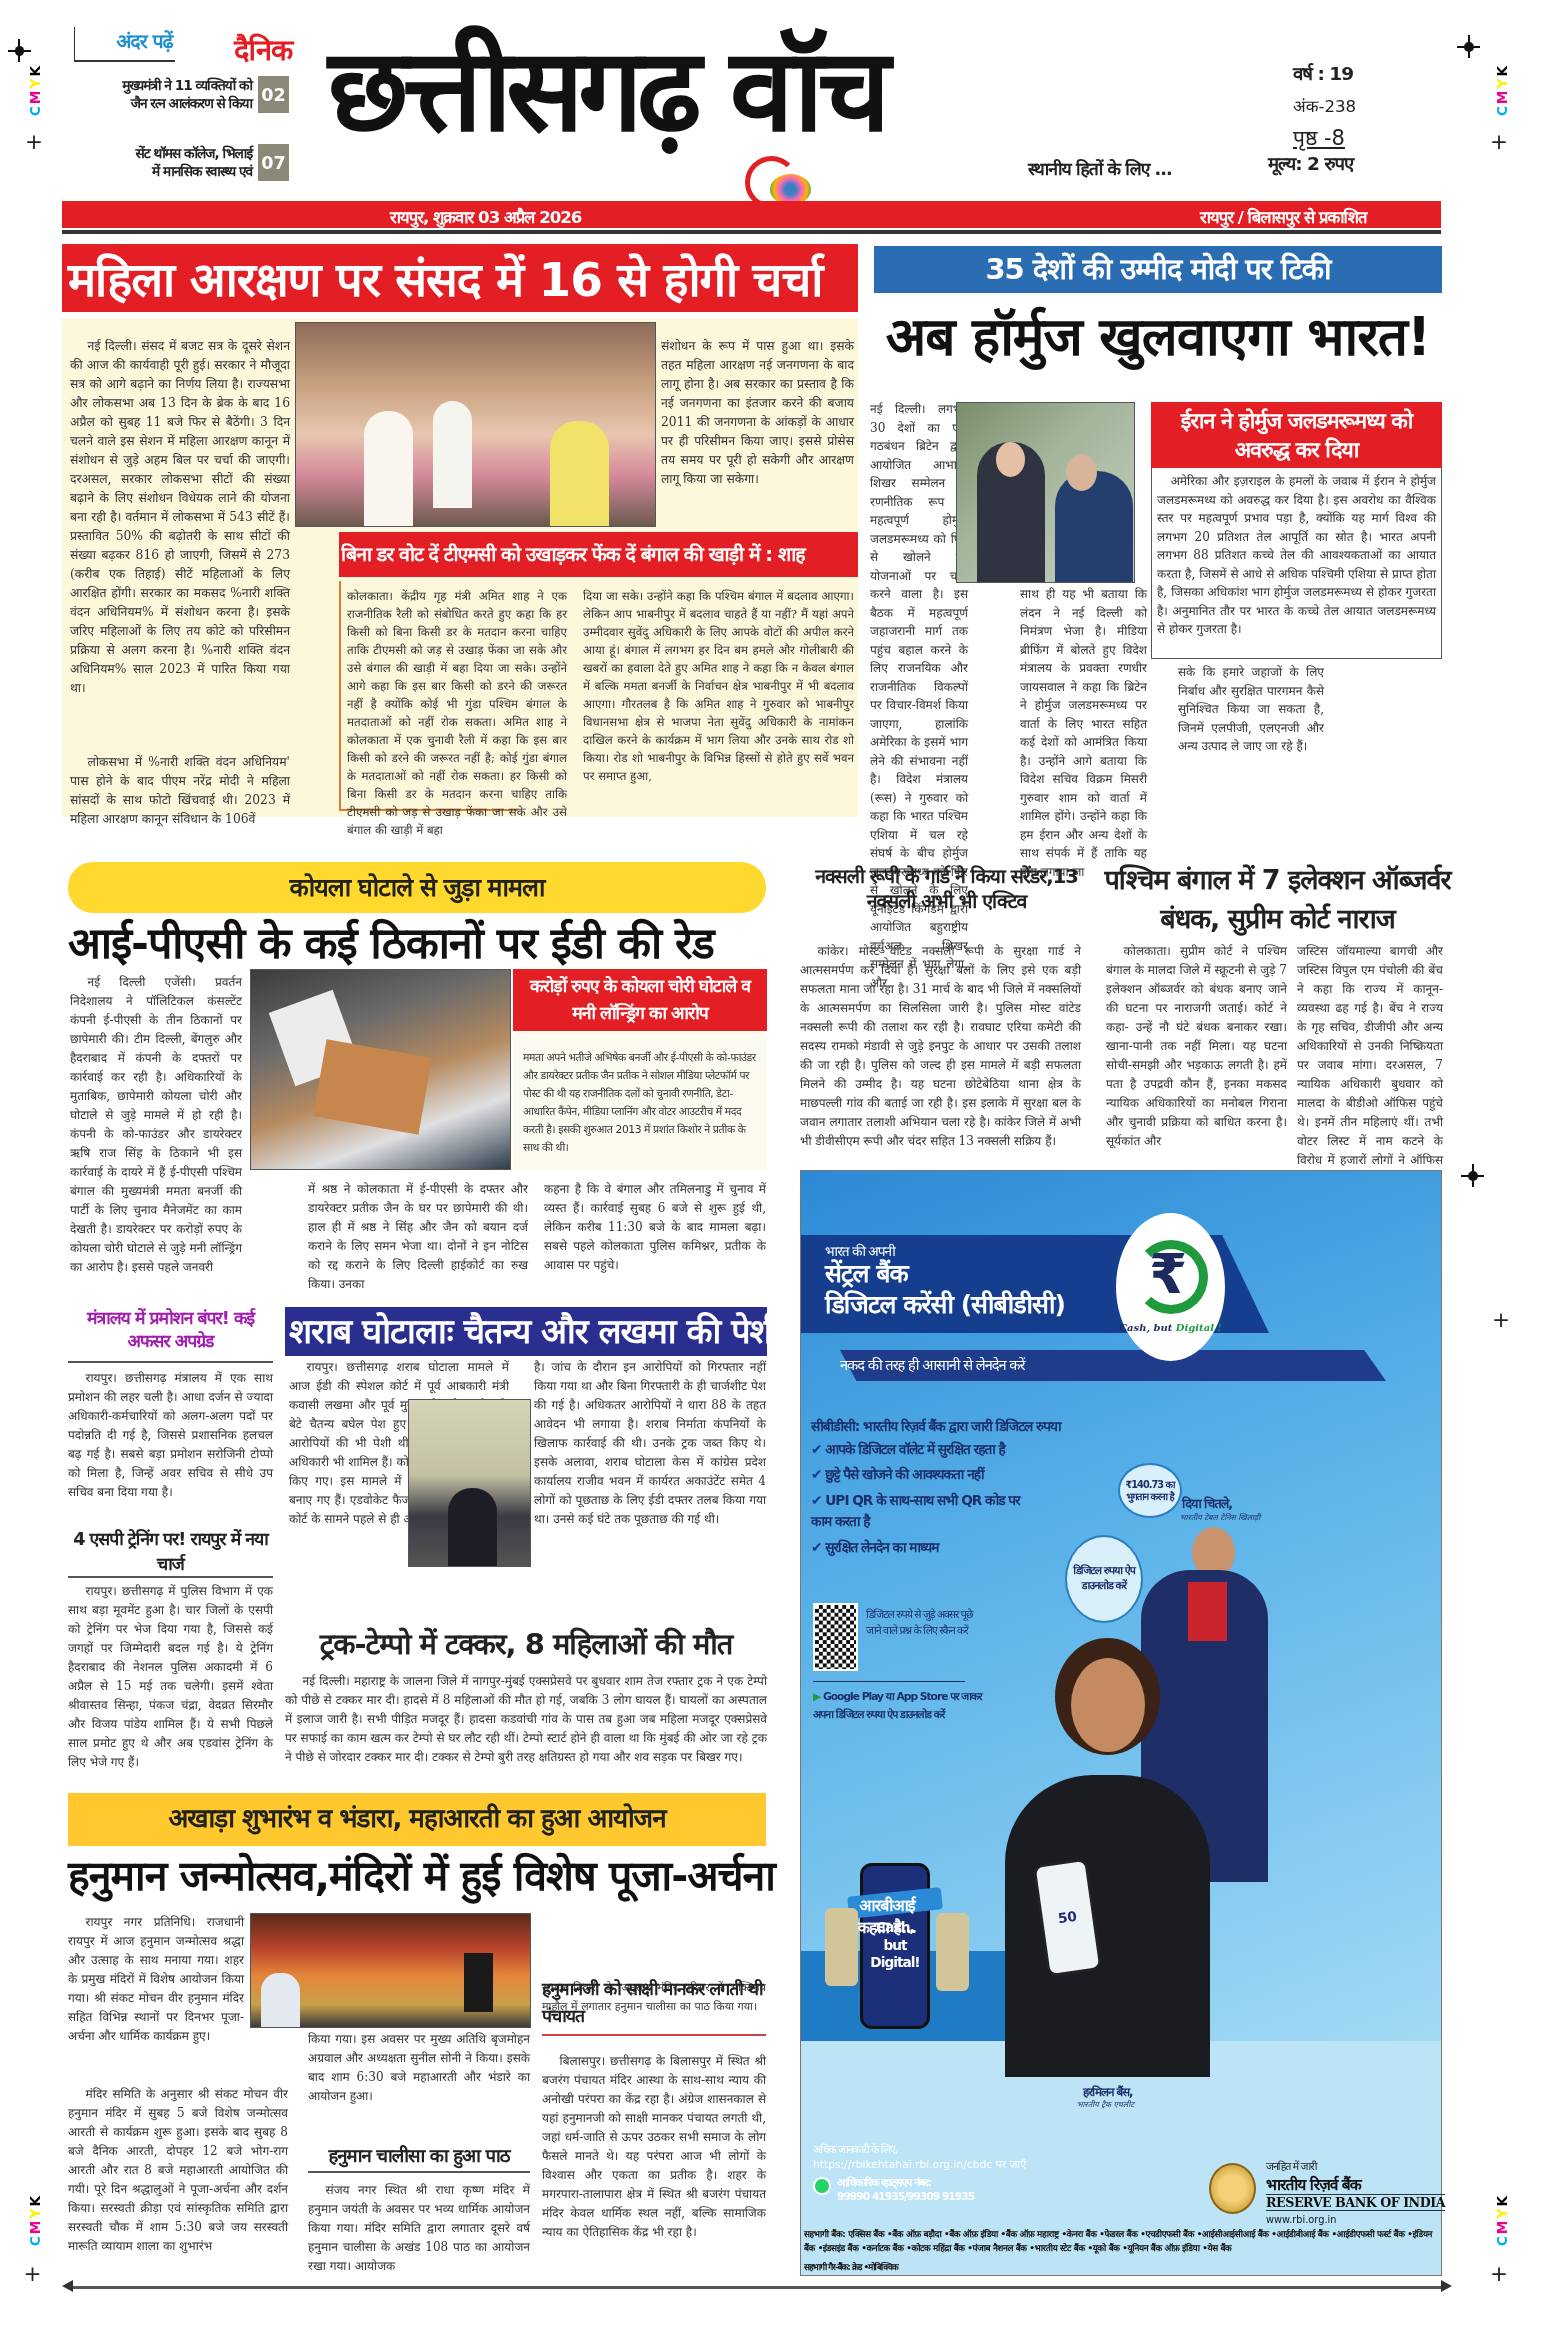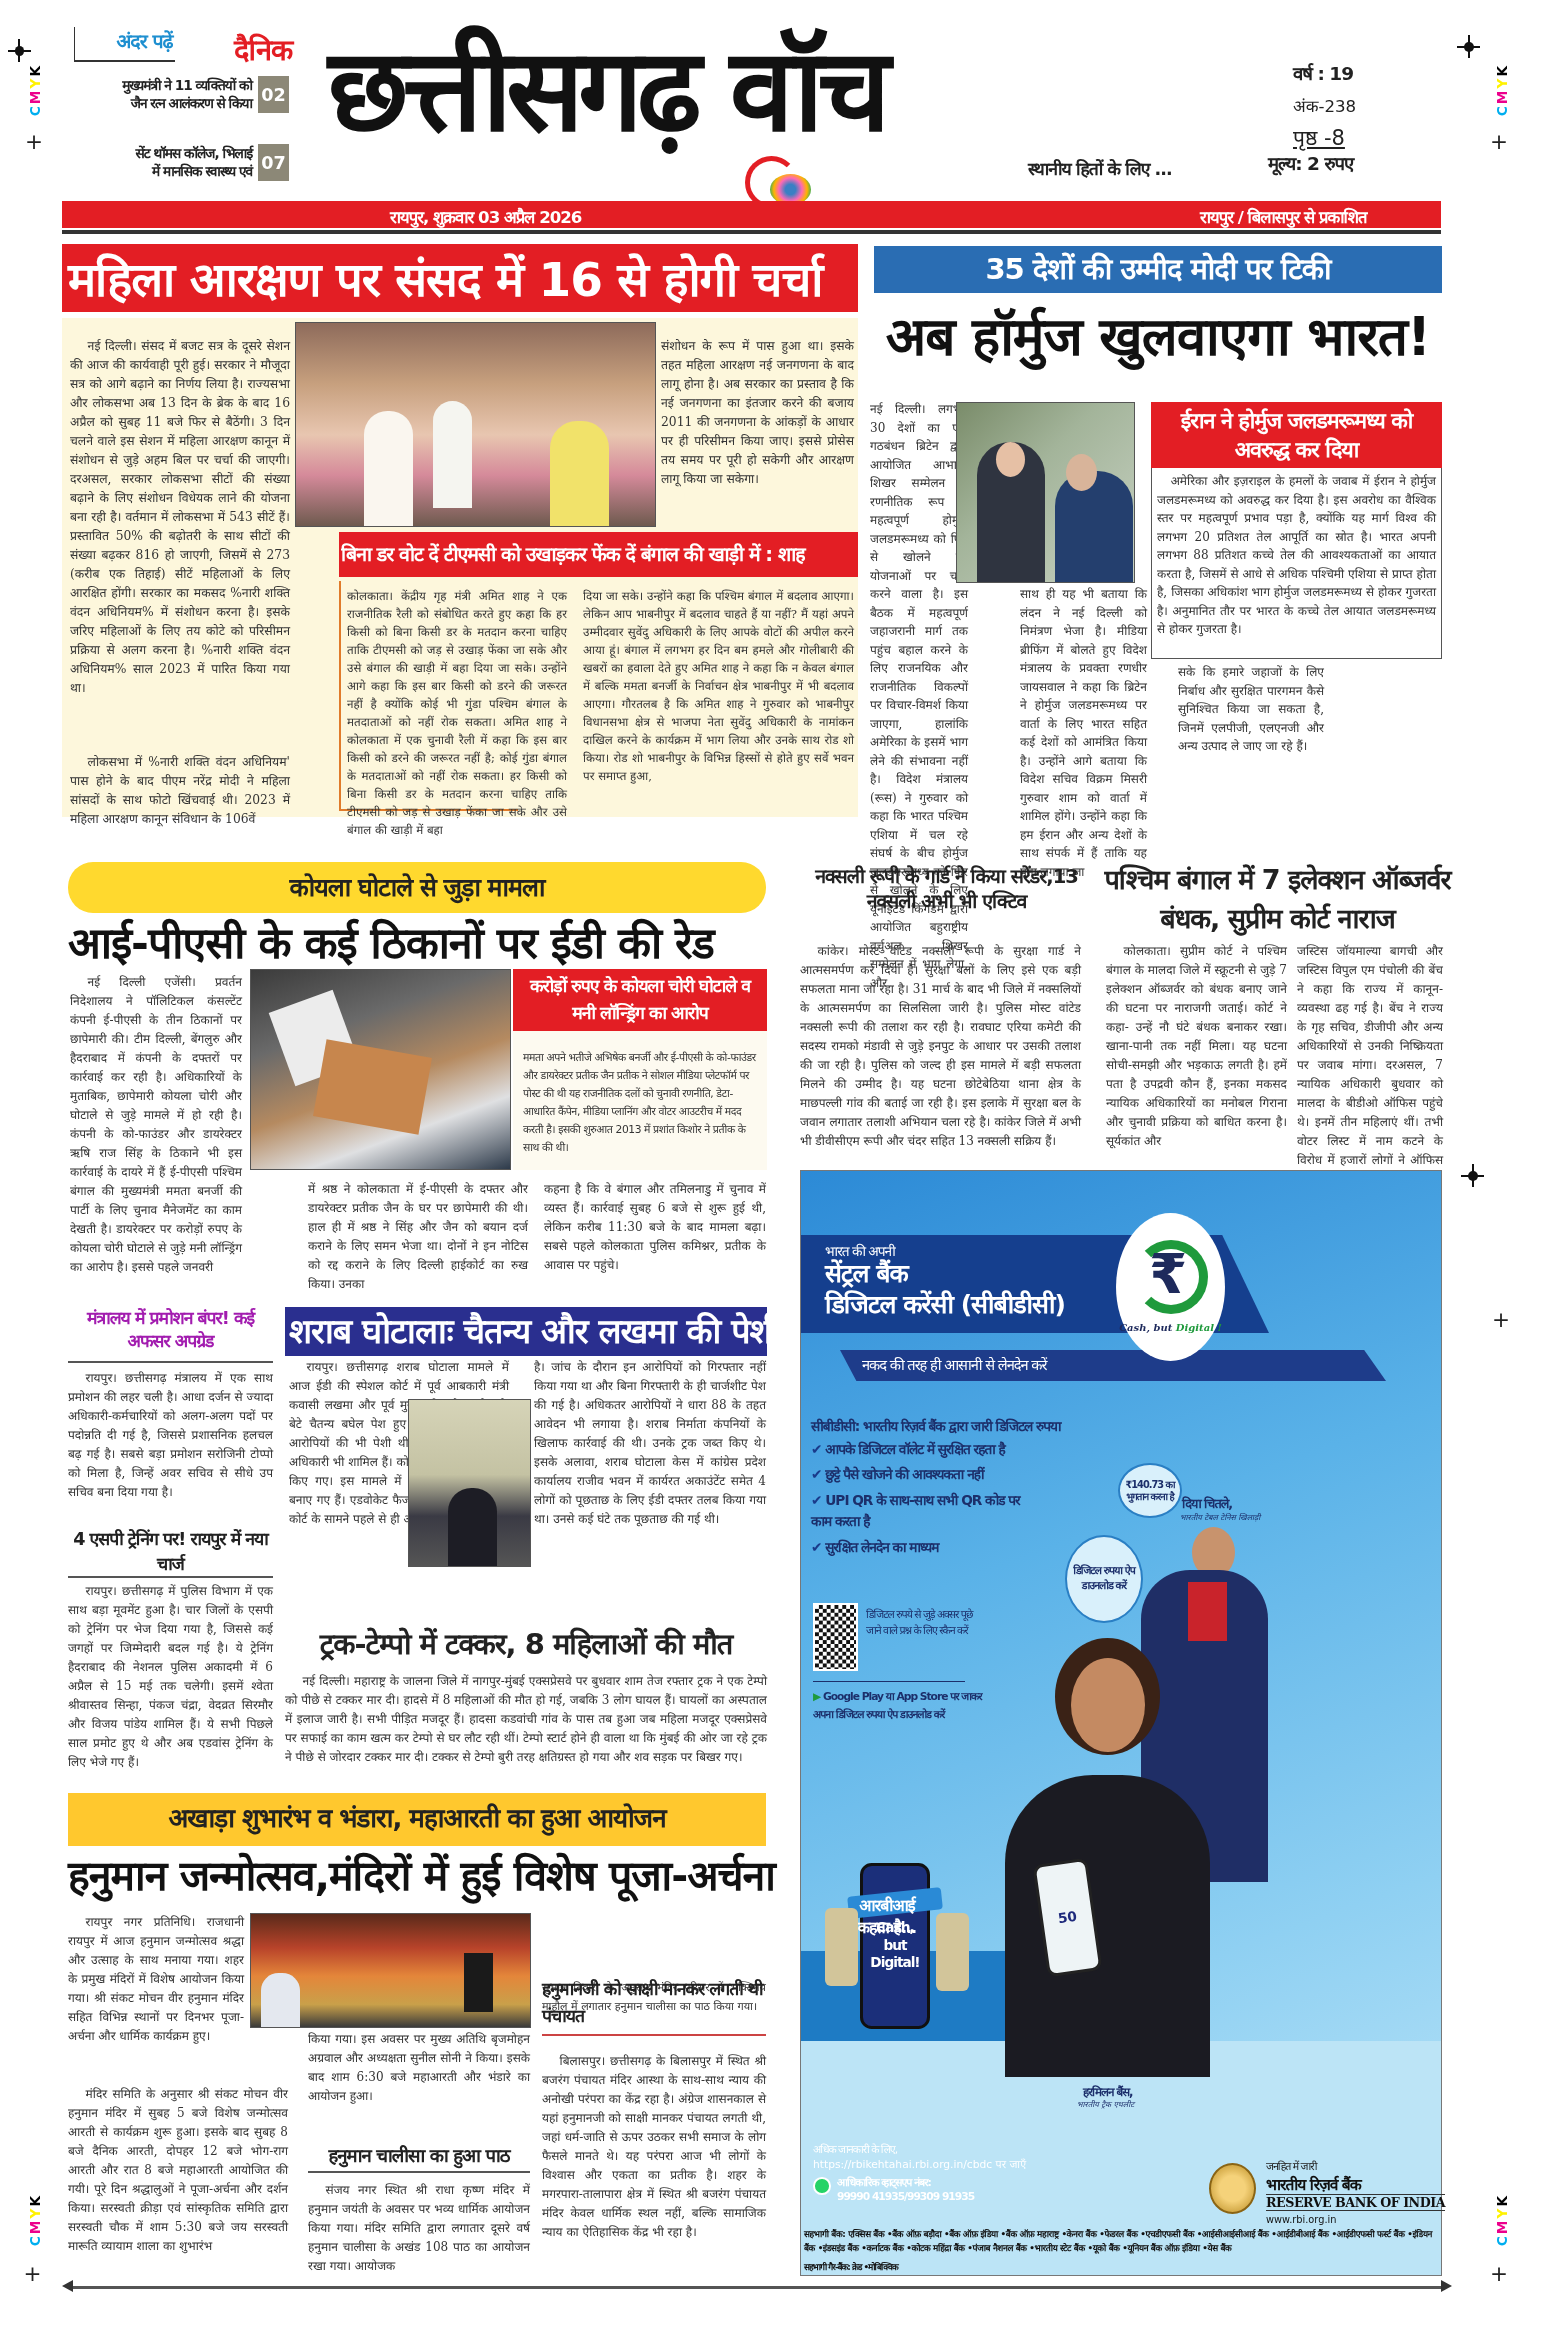--- a/index.html
+++ b/index.html
@@ -222,21 +222,21 @@
   <div class="abs" style="left:800px;top:1170px;width:642px;height:1106px;background:linear-gradient(160deg,#2c8ad6 0%,#5ab2e8 35%,#8fd0f2 70%,#bfe6f8 100%);border:1px solid #777;overflow:hidden;">
     <div style="position:absolute;left:0;top:64px;width:468px;height:98px;background:#153f8e;clip-path:polygon(0 0,90% 0,100% 100%,0 100%);"></div>
     <div style="position:absolute;left:39px;top:179px;width:546px;height:31px;background:#1e3c8a;clip-path:polygon(0 0,96% 0,100% 100%,3% 100%);"></div>
     <div style="position:absolute;left:0;top:780px;width:644px;height:90px;background:#1e7bc4;clip-path:polygon(0 0,55% 0,42% 100%,0 100%);"></div>
     <div style="position:absolute;left:0;top:870px;width:644px;height:236px;background:#bce4f6;"></div>
   </div>
 
   <div class="abs cond" style="left:825px;top:1241px;font-size:13.7px;color:#fff;font-weight:normal;">भारत की अपनी</div>
   <div class="abs cond" style="left:825px;top:1258px;font-size:25px;line-height:31px;color:#fff;">सेंट्रल बैंक</div>
   <div class="abs cond" style="left:825px;top:1289px;font-size:25px;line-height:31px;color:#fff;white-space:nowrap;">डिजिटल करेंसी (सीबीडीसी)</div>
-  <div class="abs cond" style="left:862px;top:1354px;font-size:14.6px;color:#fff;font-weight:normal;">नकद की तरह ही आसानी से लेनदेन करें</div>
+  <div class="abs cond" style="left:840px;top:1354px;font-size:14.6px;color:#fff;font-weight:normal;">नकद की तरह ही आसानी से लेनदेन करें</div>
 
   <div class="abs" style="left:1116px;top:1213px;width:109px;height:148px;border-radius:50%;background:#fff;">
     <div style="position:absolute;left:17.6px;top:27px;width:74px;height:74px;border:9.8px solid #1f9a3c;border-radius:50%;border-left-color:transparent;"></div>
     <div style="position:absolute;left:33px;top:29px;font-size:55px;font-weight:bold;color:#1e2a5c;font-family:'DejaVu Sans',sans-serif;">₹</div>
     <div style="position:absolute;left:0;top:109px;width:109px;text-align:center;font-size:10px;font-style:italic;font-weight:bold;color:#1e2a5c;font-family:'DejaVu Serif',serif;"><span>Cash, but </span><span style="color:#1f9a3c;">Digital !</span></div>
   </div>
 
   <div class="abs cond" style="left:811px;top:1416px;font-size:13.7px;color:#1c2f6b;">सीबीडीसी: भारतीय रिज़र्व बैंक द्वारा जारी डिजिटल रुपया</div>
   <ul class="abs checklist cond" style="left:811px;top:1439px;width:224px;font-size:13.7px;line-height:21.5px;color:#1c2f6b;font-weight:bold;">
     <li>आपके डिजिटल वॉलेट में सुरक्षित रहता है</li>

